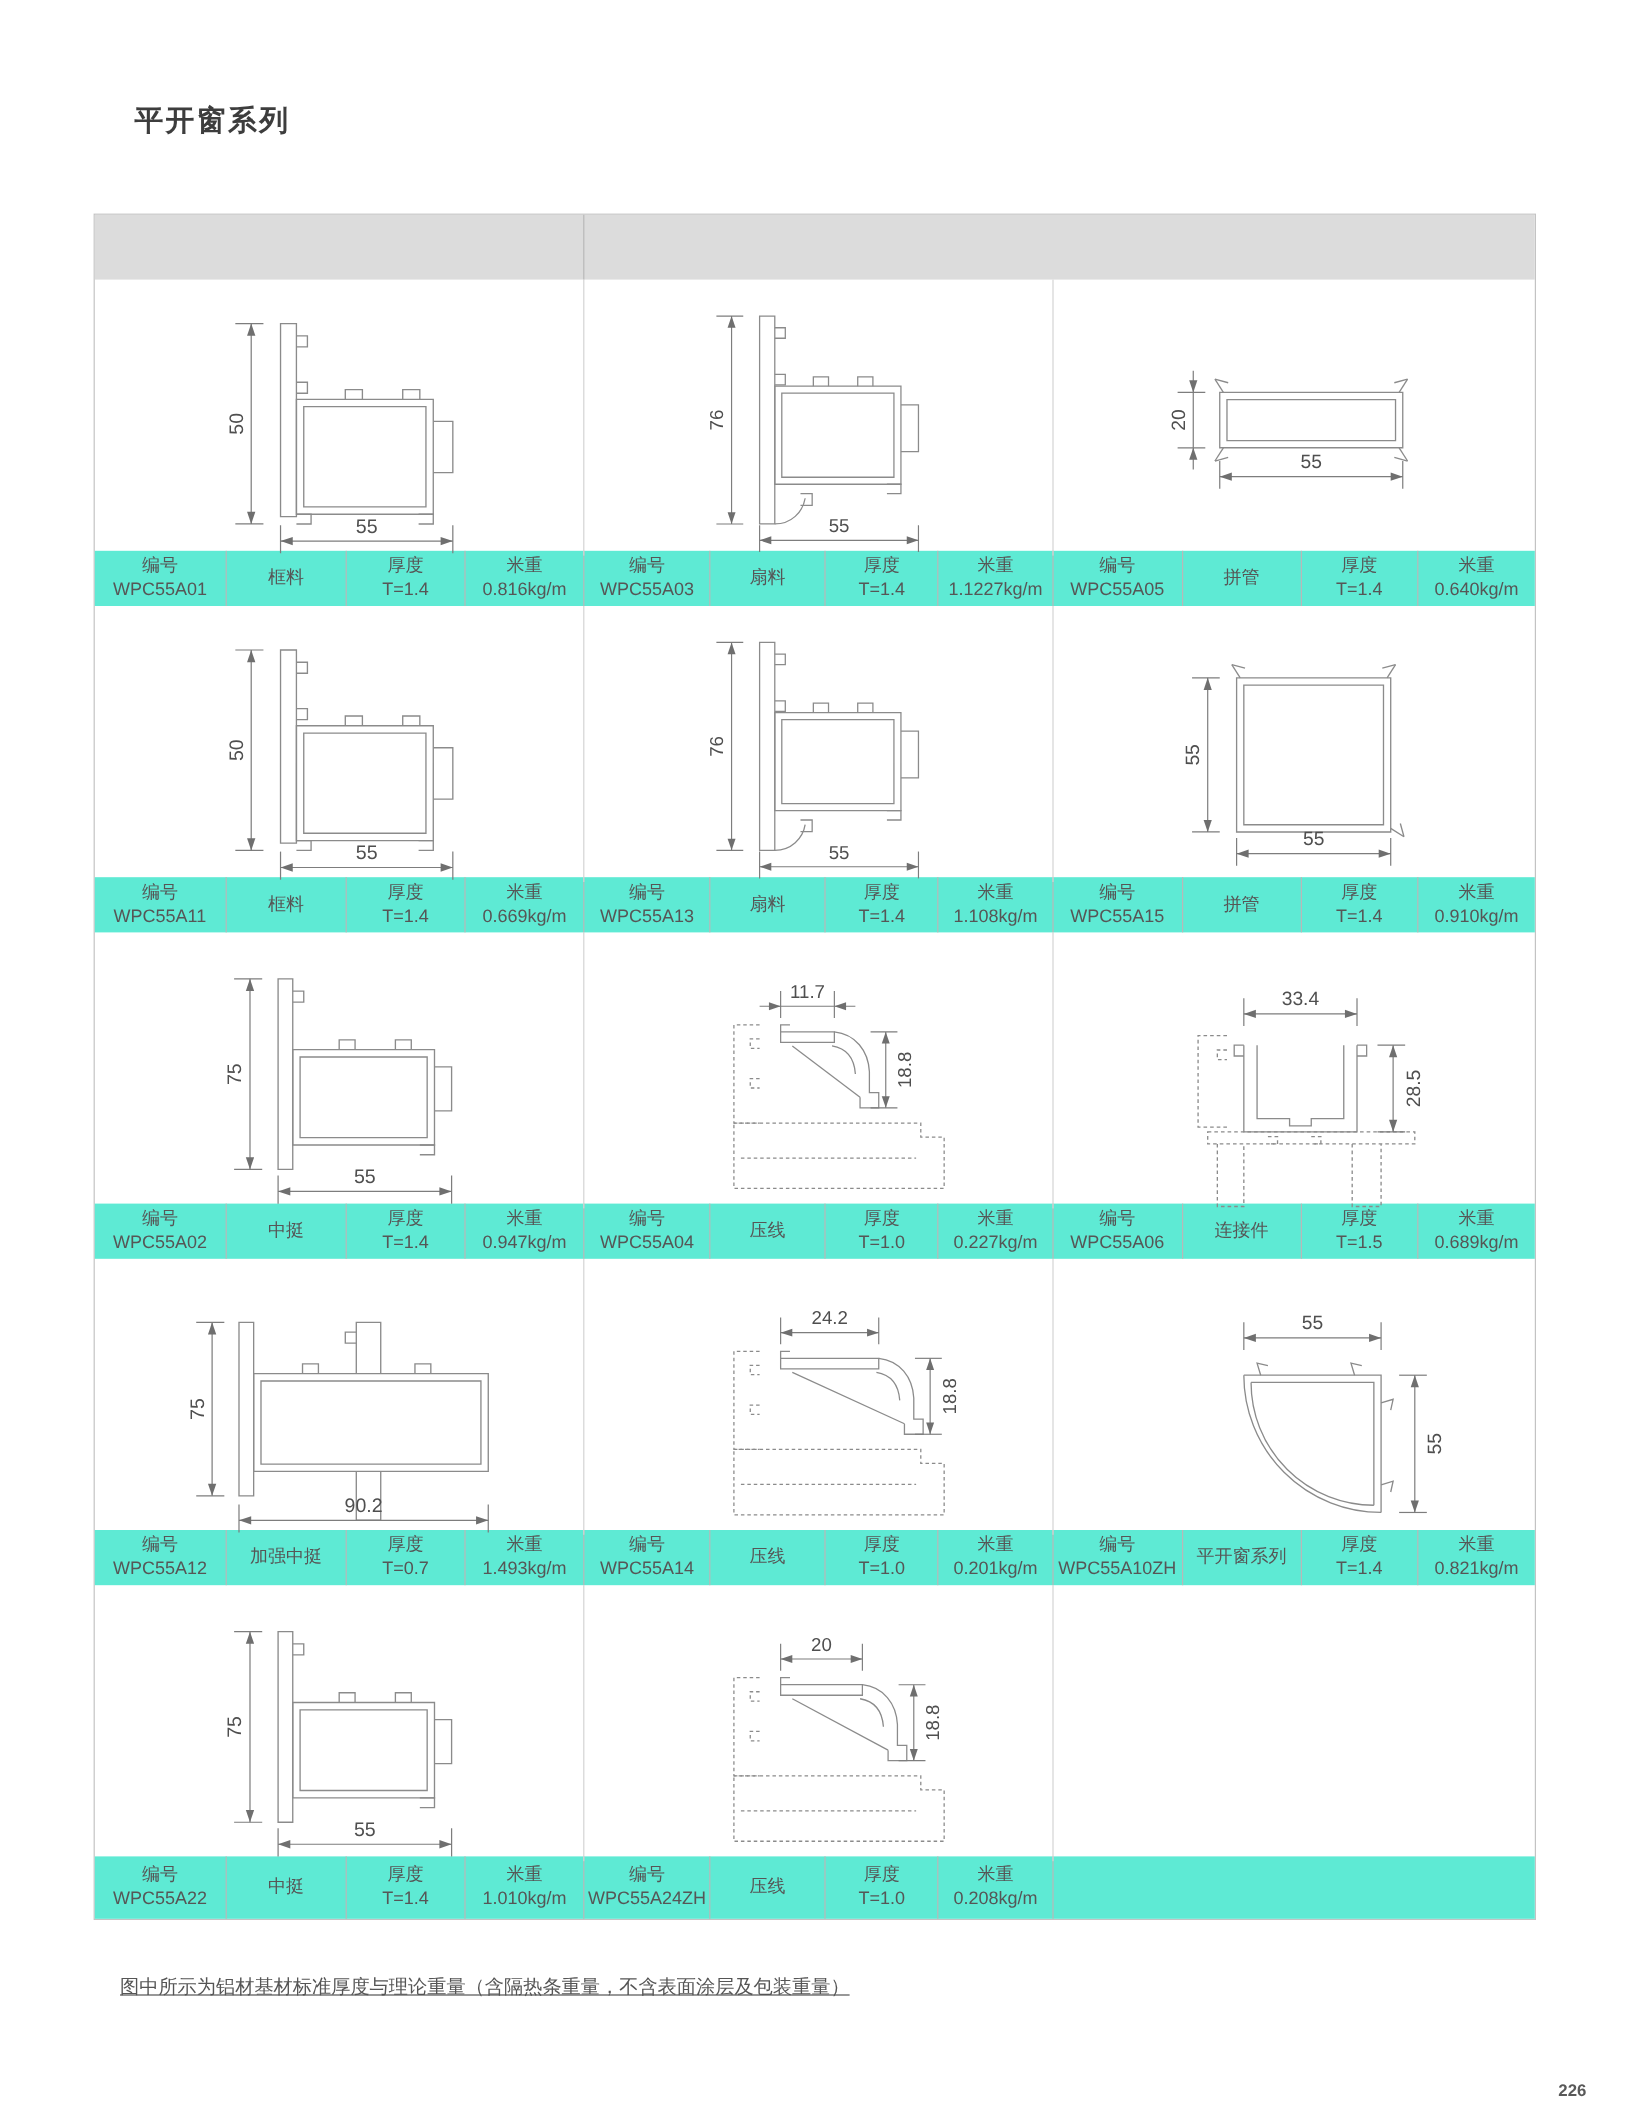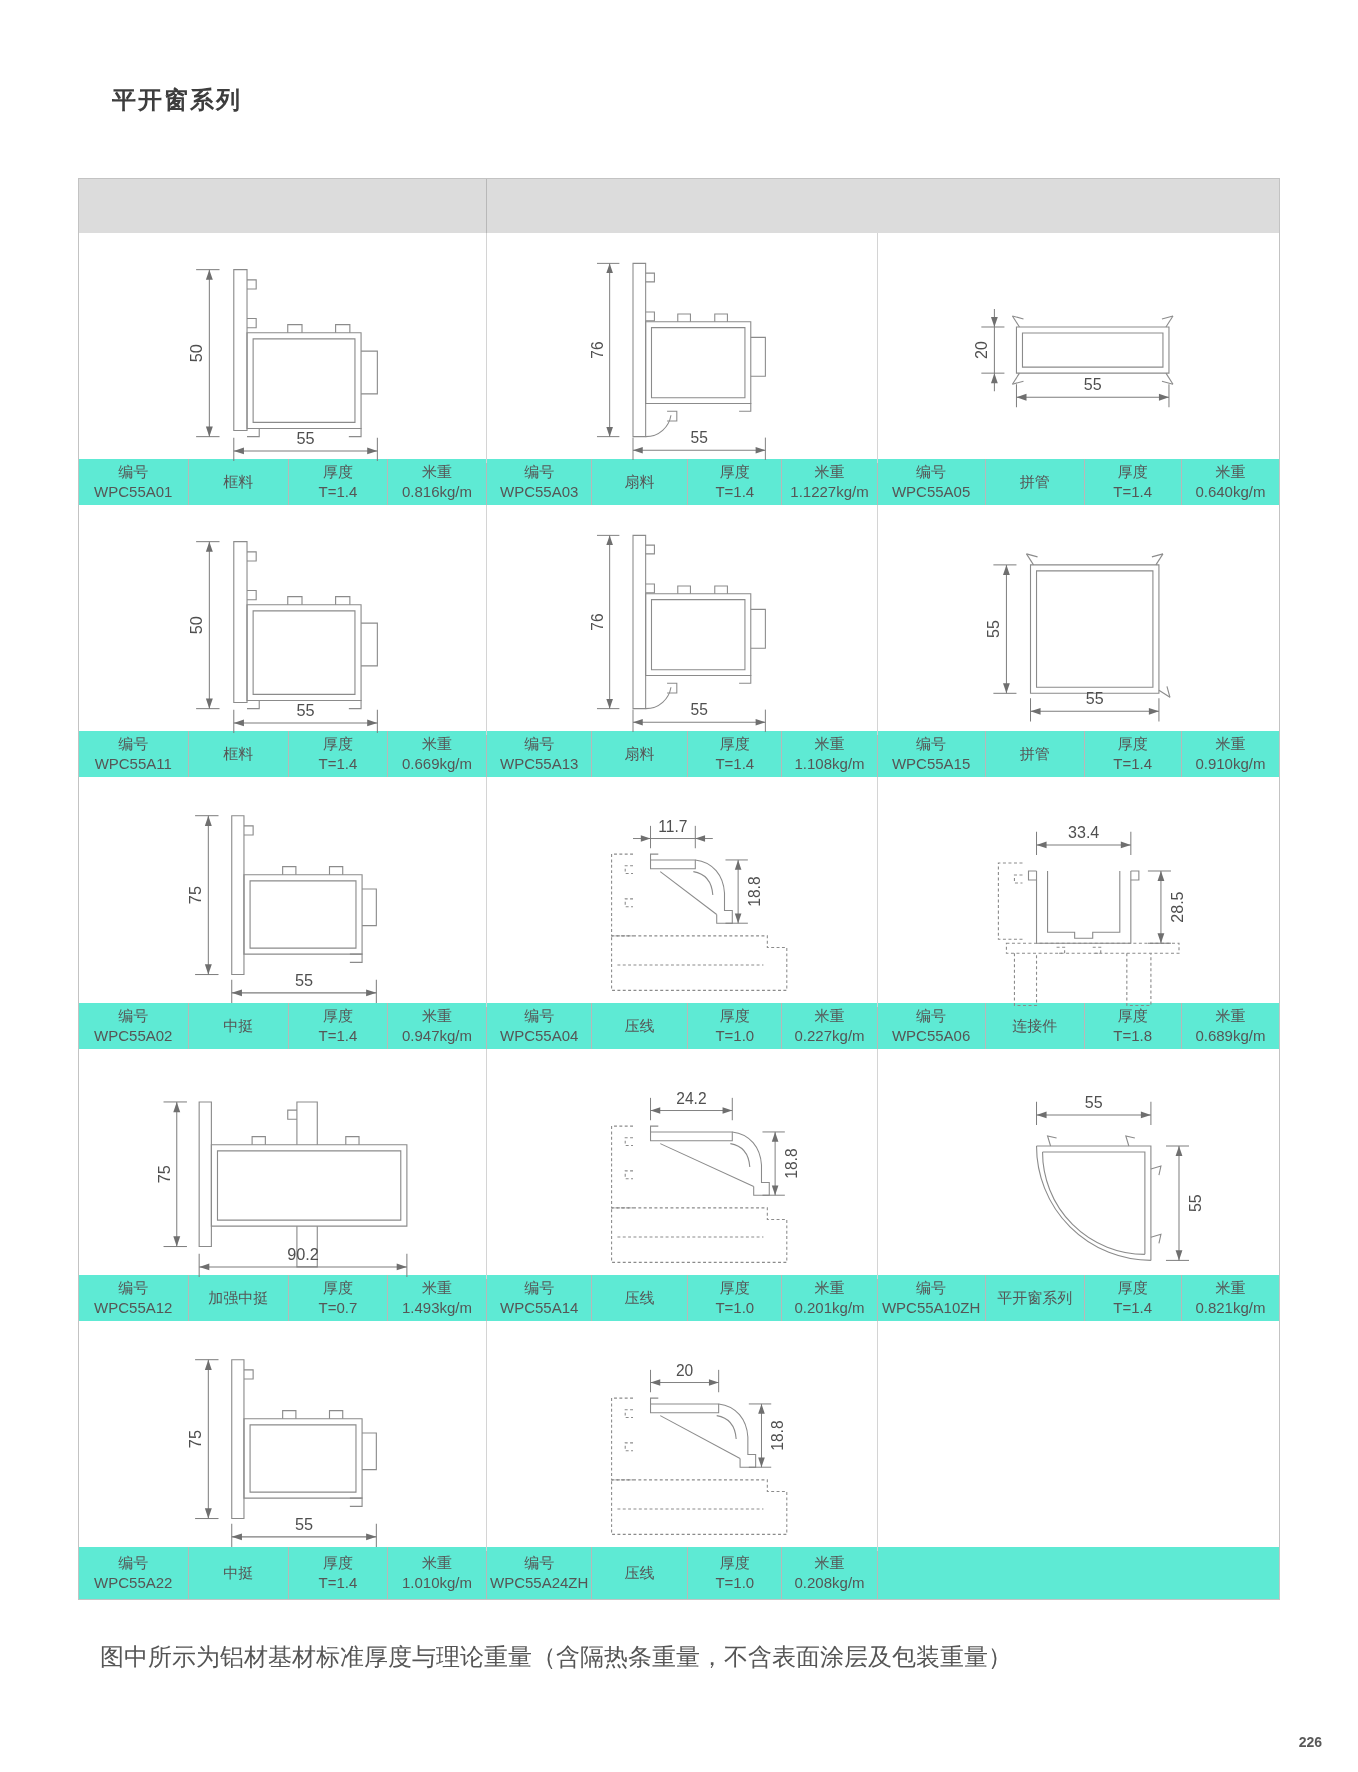--- a/index.html
+++ b/index.html
@@ -28,21 +28,21 @@
   .row-band{display:grid;grid-template-columns:409fr 391fr 402fr;height:46px;background:#5eead4;}
   .row-band.last{height:52px;}
   .bcell{display:grid;grid-template-columns:110fr 101fr 99fr 99fr;border-right:1px solid #b8b8b8;box-sizing:border-box;}
   .bcell:last-child{border-right:none;}
   .bcell.bempty{display:block;}
   .sub{border-right:1px solid #b8b8b8;display:flex;flex-direction:column;justify-content:center;align-items:center;text-align:center;box-sizing:border-box;}
   .sub:last-child{border-right:none;}
   .sub .lab,.sub .val{font-size:15px;line-height:20px;color:#565656;}
 
   
-  .notes{position:absolute;left:100px;top:1638px;font-size:24px;line-height:38px;color:#555555;}
+  .notes{position:absolute;left:100px;top:1638px;font-size:16px;line-height:38px;color:#555555;text-decoration:underline;}
   .pageno{position:absolute;right:36px;top:1734px;font-size:14px;color:#595959;font-weight:bold;margin-left:20px;}
 
   text.dimtxt{font-size:16px;fill:#4f4f4f;font-family:"Liberation Sans","DejaVu Sans",sans-serif;}
 </style>
 </head>
 <body>
 
 <div class="page">
 
   <div class="series-title">平开窗系列</div>
@@ -436,21 +436,21 @@
           <div class="bcell">
     <div class="sub">
       <div class="lab">编号</div>
       <div class="val">WPC55A06</div>
     </div>
     <div class="sub">
       <div class="val">连接件</div>
     </div>
     <div class="sub">
       <div class="lab">厚度</div>
-      <div class="val">T=1.8</div>
+      <div class="val">T=1.5</div>
     </div>
     <div class="sub">
       <div class="lab">米重</div>
       <div class="val">0.689kg/m</div>
     </div>
   </div>
         </div>
         <div class="row-drawings">
           <div class="dcell">
             <svg viewBox="0 0 400 226" width="100%" height="100%" preserveAspectRatio="xMidYMid meet">

